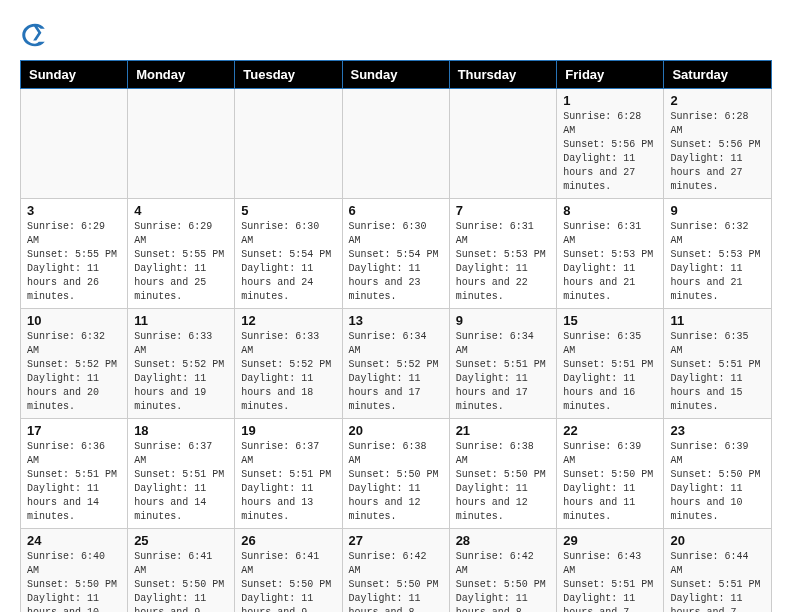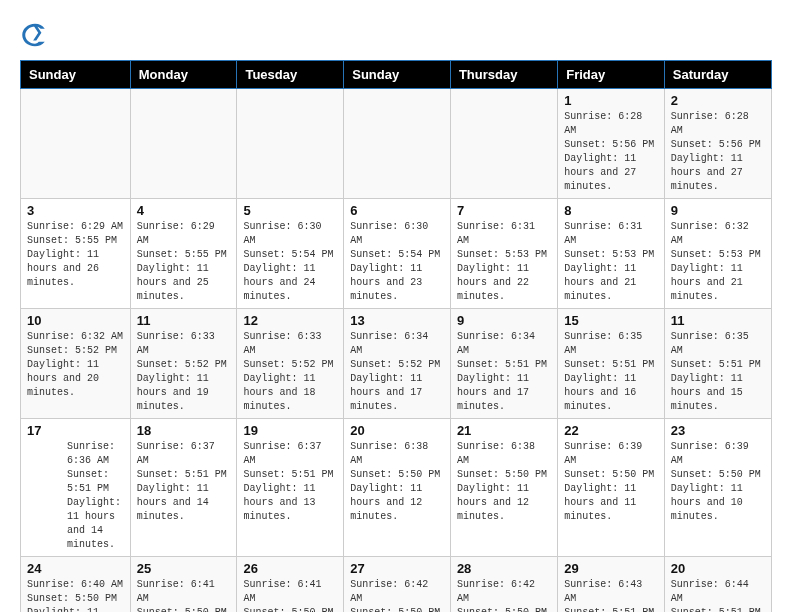--- a/index.html
+++ b/index.html
@@ -226,21 +226,21 @@
         <td>
           <div class="day-num">11</div>
           <div class="day-info" style="white-space: pre-line;">Sunrise: 6:35 AM
 Sunset: 5:51 PM
 Daylight: 11 hours and 15 minutes.</div>
         </td>
       </tr>
       <tr>
         <td>
           <div class="day-num">17</div>
-          <div class="day-info" style="white-space: pre-line; margin-left: 40px;">Sunrise: 6:36 AM
+          <div class="day-info" style="white-space: pre-line;">Sunrise: 6:36 AM
 Sunset: 5:51 PM
 Daylight: 11 hours and 14 minutes.</div>
         </td>
         <td>
           <div class="day-num">18</div>
           <div class="day-info" style="white-space: pre-line;">Sunrise: 6:37 AM
 Sunset: 5:51 PM
 Daylight: 11 hours and 14 minutes.</div>
         </td>
         <td>

